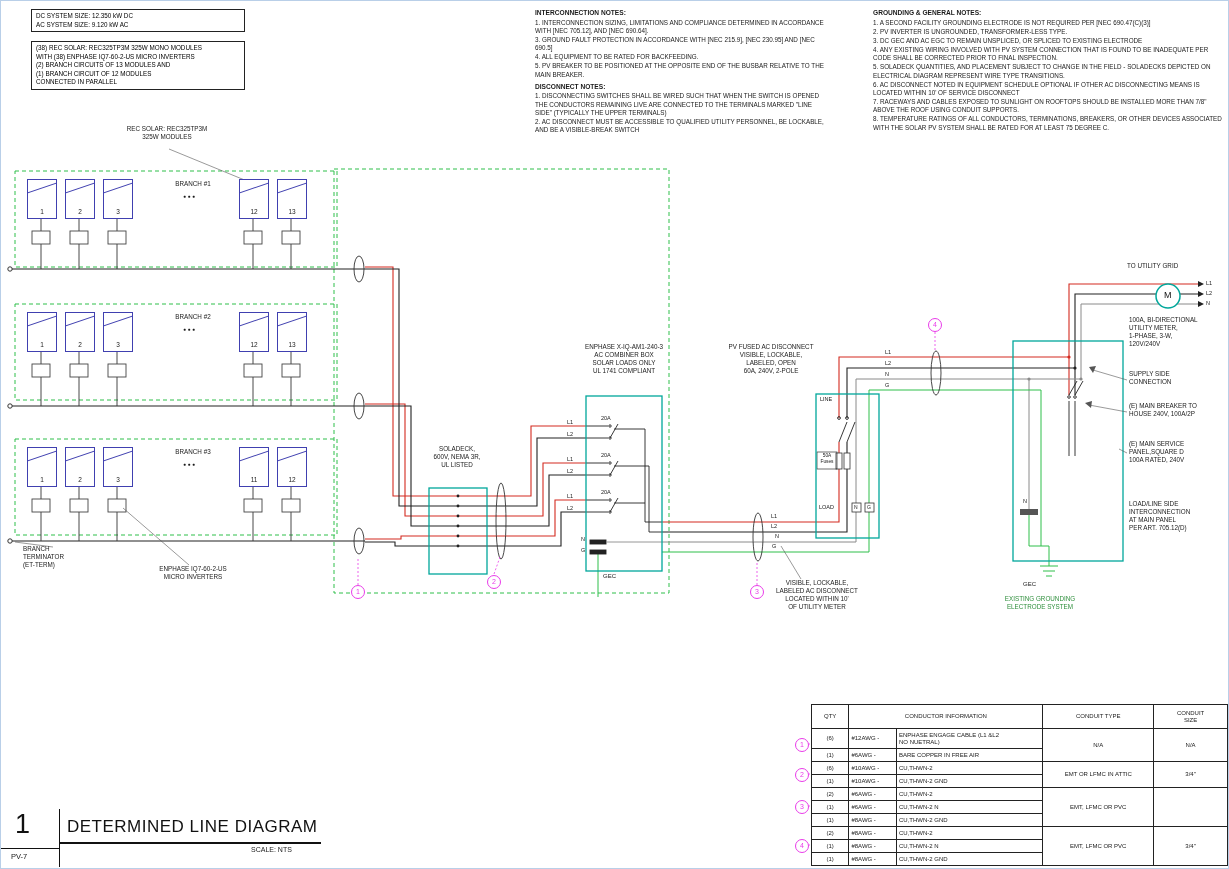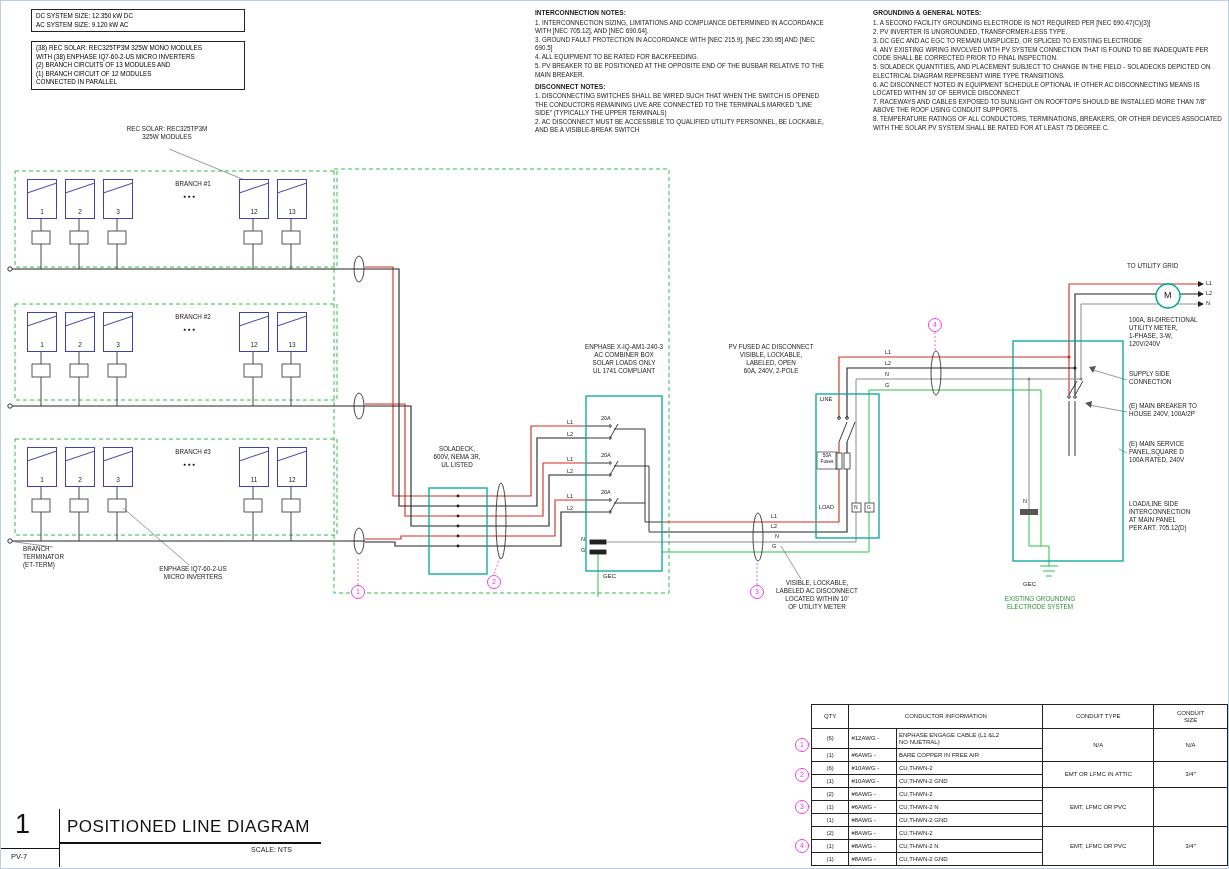--- a/index.html
+++ b/index.html
@@ -375,21 +375,21 @@
   <div class="lbl c grn" style="left:980px;top:594px;width:118px">EXISTING GROUNDING
 ELECTRODE SYSTEM</div>
 
   <div class="callout" style="left:350px;top:584px">1</div>
   <div class="callout" style="left:486px;top:574px">2</div>
   <div class="callout" style="left:749px;top:584px">3</div>
   <div class="callout" style="left:927px;top:317px">4</div>
 
   <div class="tb-num" style="left:14px;top:808px">1</div>
   <div class="tb-line" style="left:58px;top:808px;width:1px;height:58px"></div>
-  <div class="tb-title" style="left:66px;top:816px">POSITIONED LINE DIAGRAM</div>
+  <div class="tb-title" style="left:66px;top:816px">DETERMINED LINE DIAGRAM</div>
   <div class="tb-line" style="left:58px;top:841px;width:262px;height:2px"></div>
   <div class="tb-line" style="left:0px;top:847px;width:58px;height:1px"></div>
   <div class="lbl" style="left:250px;top:845px;font-size:7px">SCALE: NTS</div>
   <div class="lbl" style="left:10px;top:851px;font-size:7.5px">PV-7</div>
 
   <table class="sched">
     <tbody>
         <tr style="height:24px">
       <th style="width:34px" class="ctr">QTY</th>
       <th style="width:194px" colspan="2" class="ctr">CONDUCTOR INFORMATION</th>

